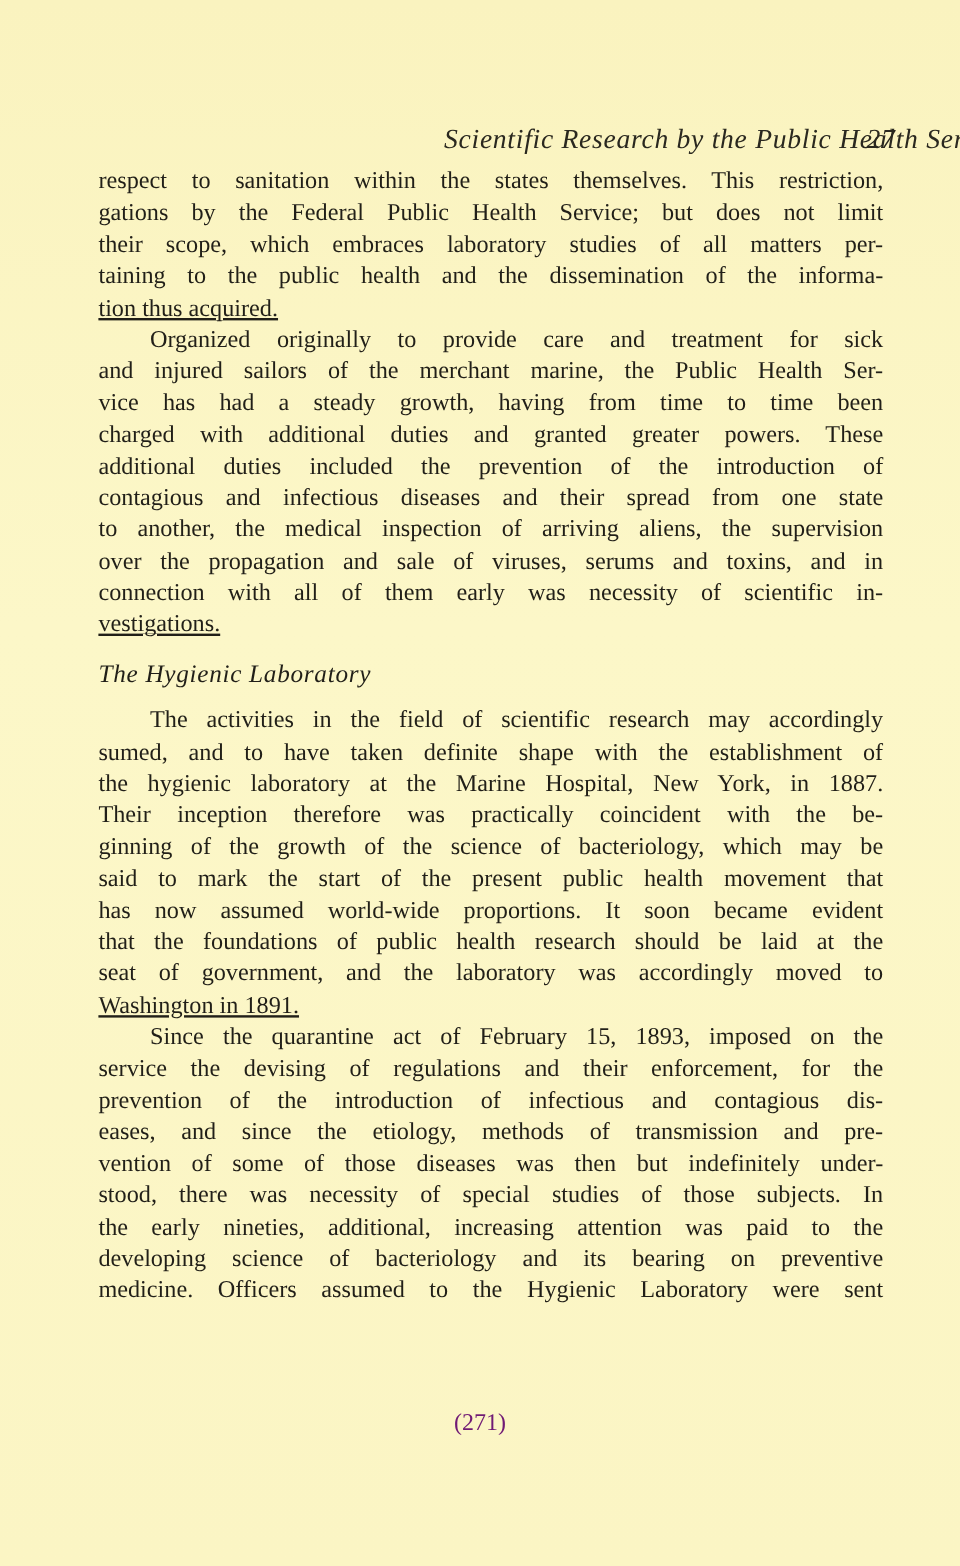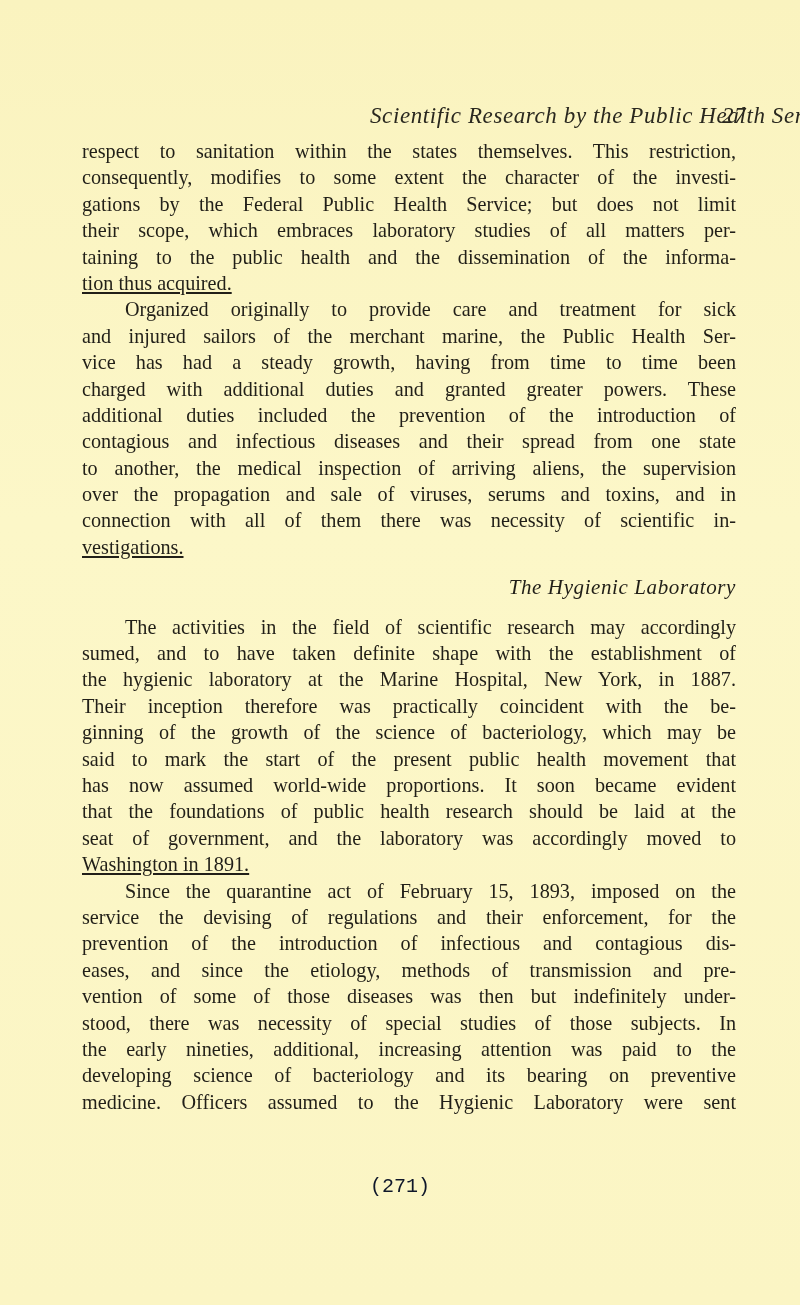--- a/index.html
+++ b/index.html
@@ -64,70 +64,69 @@
     }
     .line.last {
       text-align-last: left;
       text-decoration: underline;
     }
     .line.indent {
       padding-left: 43px;
     }
     .section-heading {
       display: block;
-      text-align: right;
+      text-align: left;
       font-style: italic;
       font-size: 21px;
       letter-spacing: 0.6px;
       height: 26.4px;
       margin-top: 14px;
       margin-bottom: 13px;
     }
     .signature {
       position: absolute;
       top: 1175px;
       left: 0;
       width: 800px;
       text-align: center;
-      font-family: Liberation Mono, monospace;
+      font-family: Liberation Serif, serif;
       font-size: 20px;
-      color: #0f172a;
+      color: #701a75;
     }
   </style>
 </head>
 <body>
 
 <div class="page">
 
   <div class="running-head">
     <span class="title">Scientific Research by the Public Health Service</span>
     <span class="folio">27</span>
   </div>
 
   <div class="body-text">
 
     <div>
       <span class="line">respect to sanitation within the states themselves. This restriction,</span>
-      <span class="line">consequently, modifies to some extent the character of the investi-</span>
       <span class="line">gations by the Federal Public Health Service; but does not limit</span>
       <span class="line">their scope, which embraces laboratory studies of all matters per-</span>
       <span class="line">taining to the public health and the dissemination of the informa-</span>
       <span class="line last">tion thus acquired.</span>
     </div>
 
     <div>
       <span class="line indent">Organized originally to provide care and treatment for sick</span>
       <span class="line">and injured sailors of the merchant marine, the Public Health Ser-</span>
       <span class="line">vice has had a steady growth, having from time to time been</span>
       <span class="line">charged with additional duties and granted greater powers. These</span>
       <span class="line">additional duties included the prevention of the introduction of</span>
       <span class="line">contagious and infectious diseases and their spread from one state</span>
       <span class="line">to another, the medical inspection of arriving aliens, the supervision</span>
       <span class="line">over the propagation and sale of viruses, serums and toxins, and in</span>
-      <span class="line">connection with all of them there was necessity of scientific in-</span>
+      <span class="line">connection with all of them early was necessity of scientific in-</span>
       <span class="line last">vestigations.</span>
     </div>
 
     <span class="section-heading">The Hygienic Laboratory</span>
 
     <div>
       <span class="line indent">The activities in the field of scientific research may accordingly</span>
       <span class="line">sumed, and to have taken definite shape with the establishment of</span>
       <span class="line">the hygienic laboratory at the Marine Hospital, New York, in 1887.</span>
       <span class="line">Their inception therefore was practically coincident with the be-</span>

